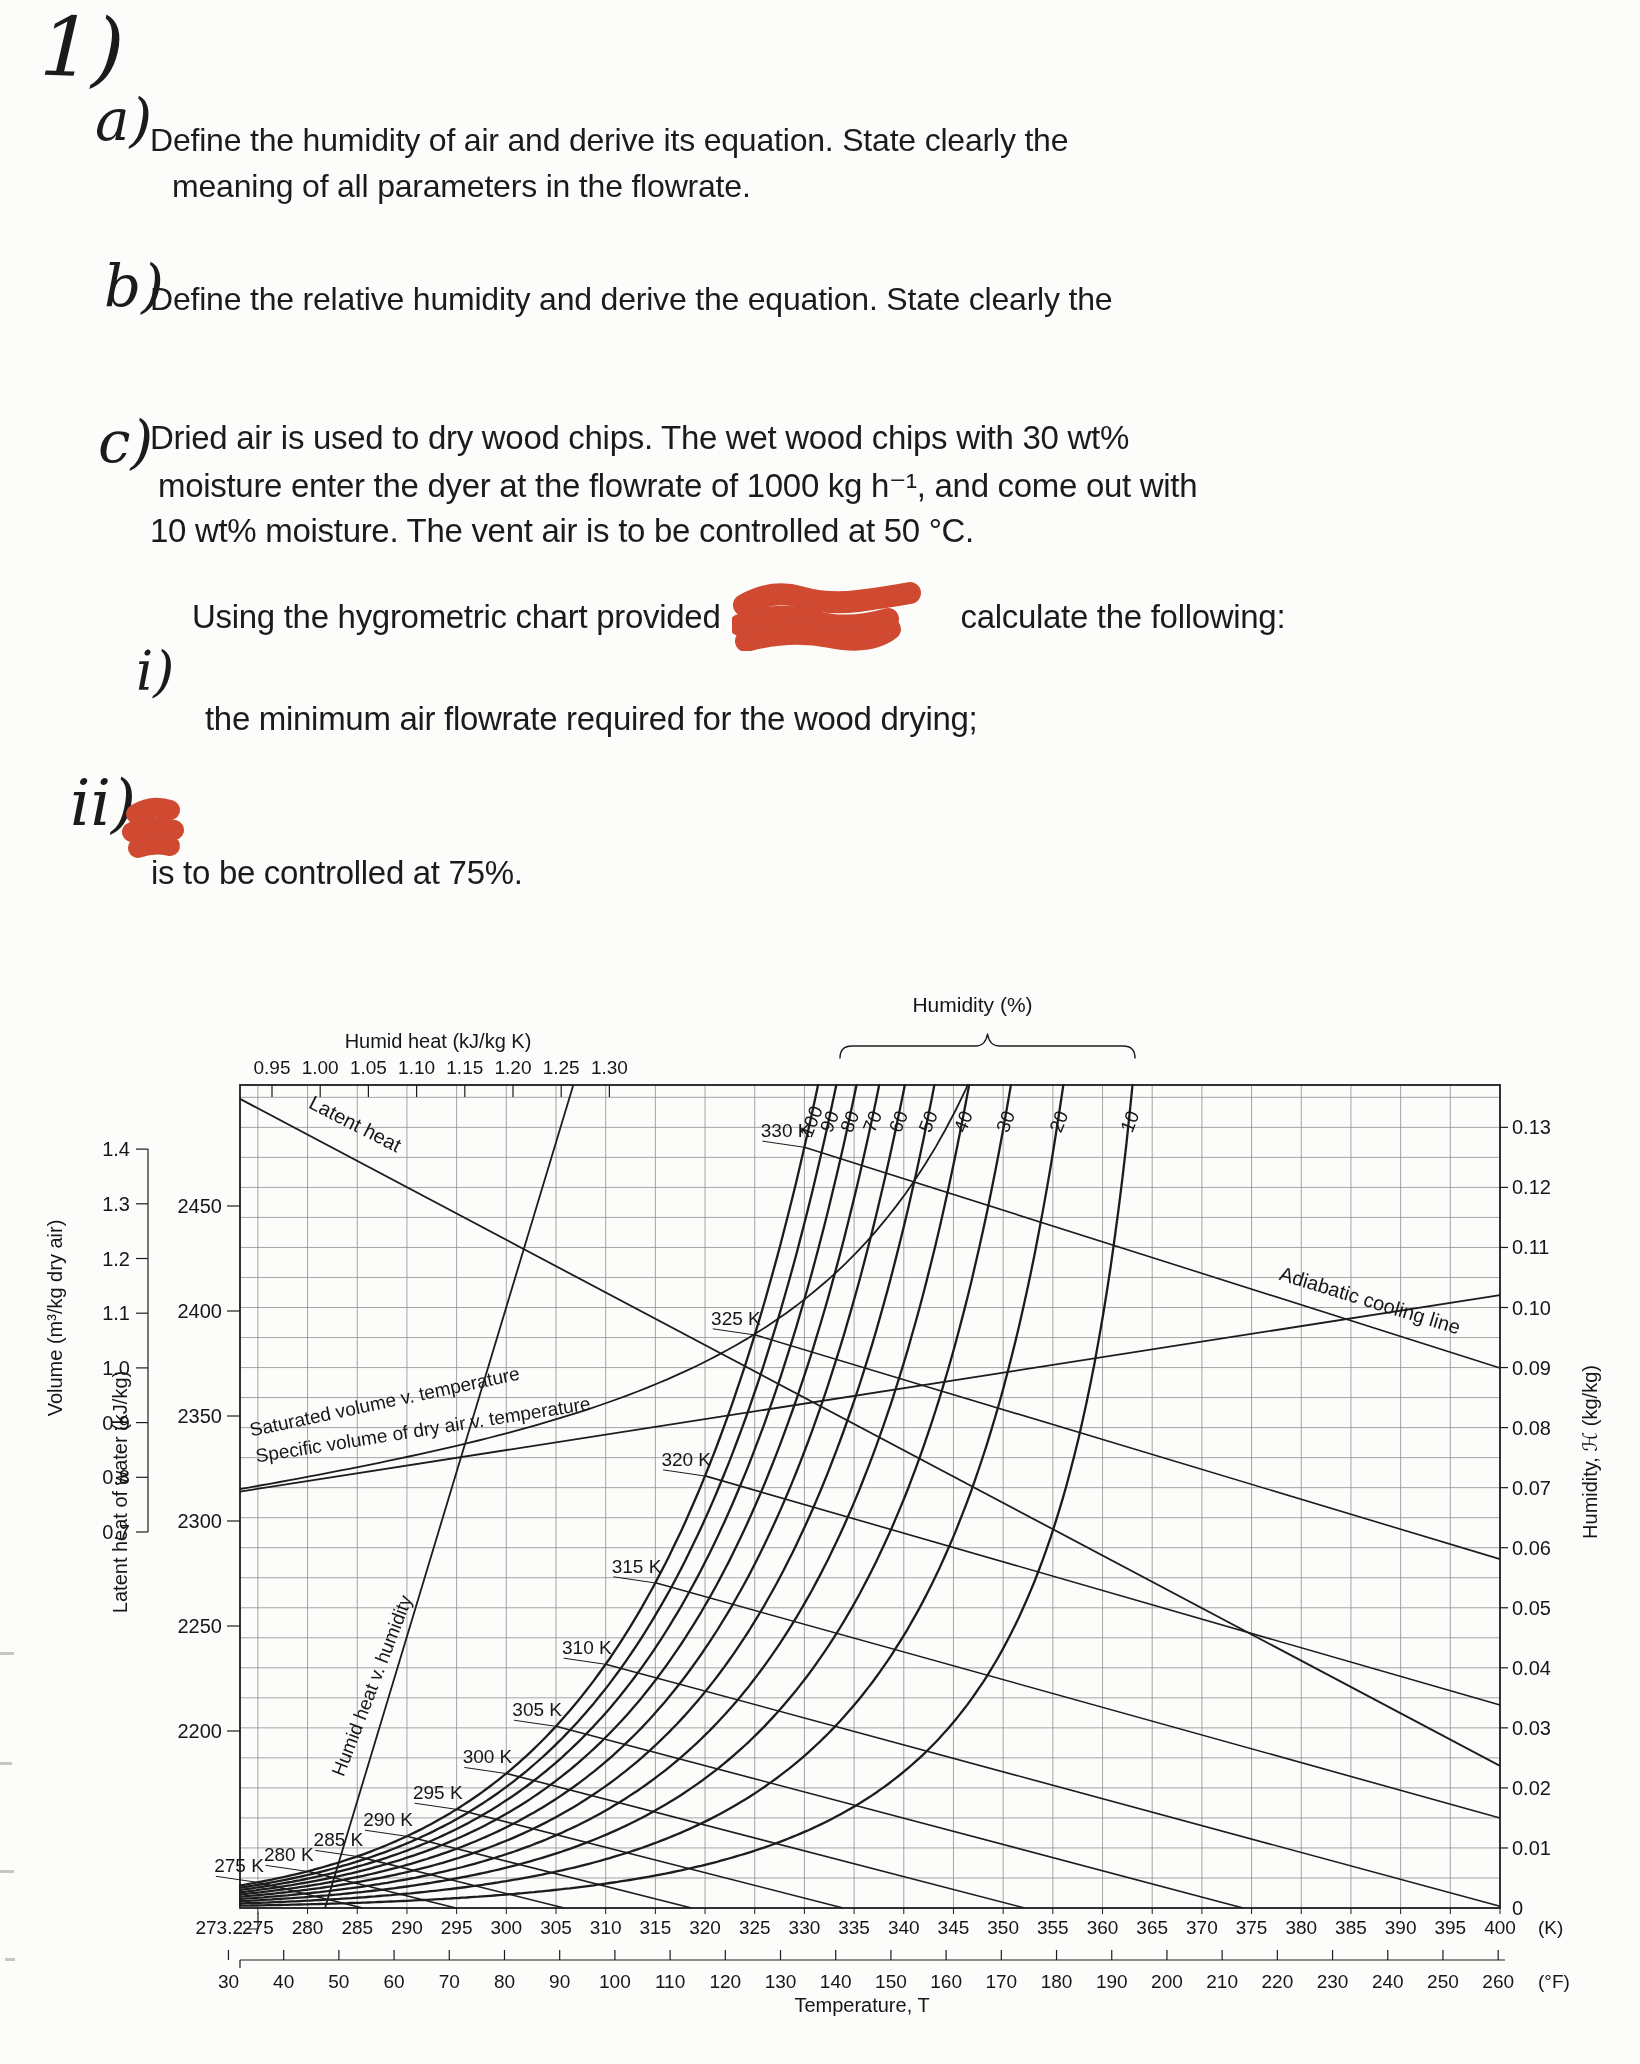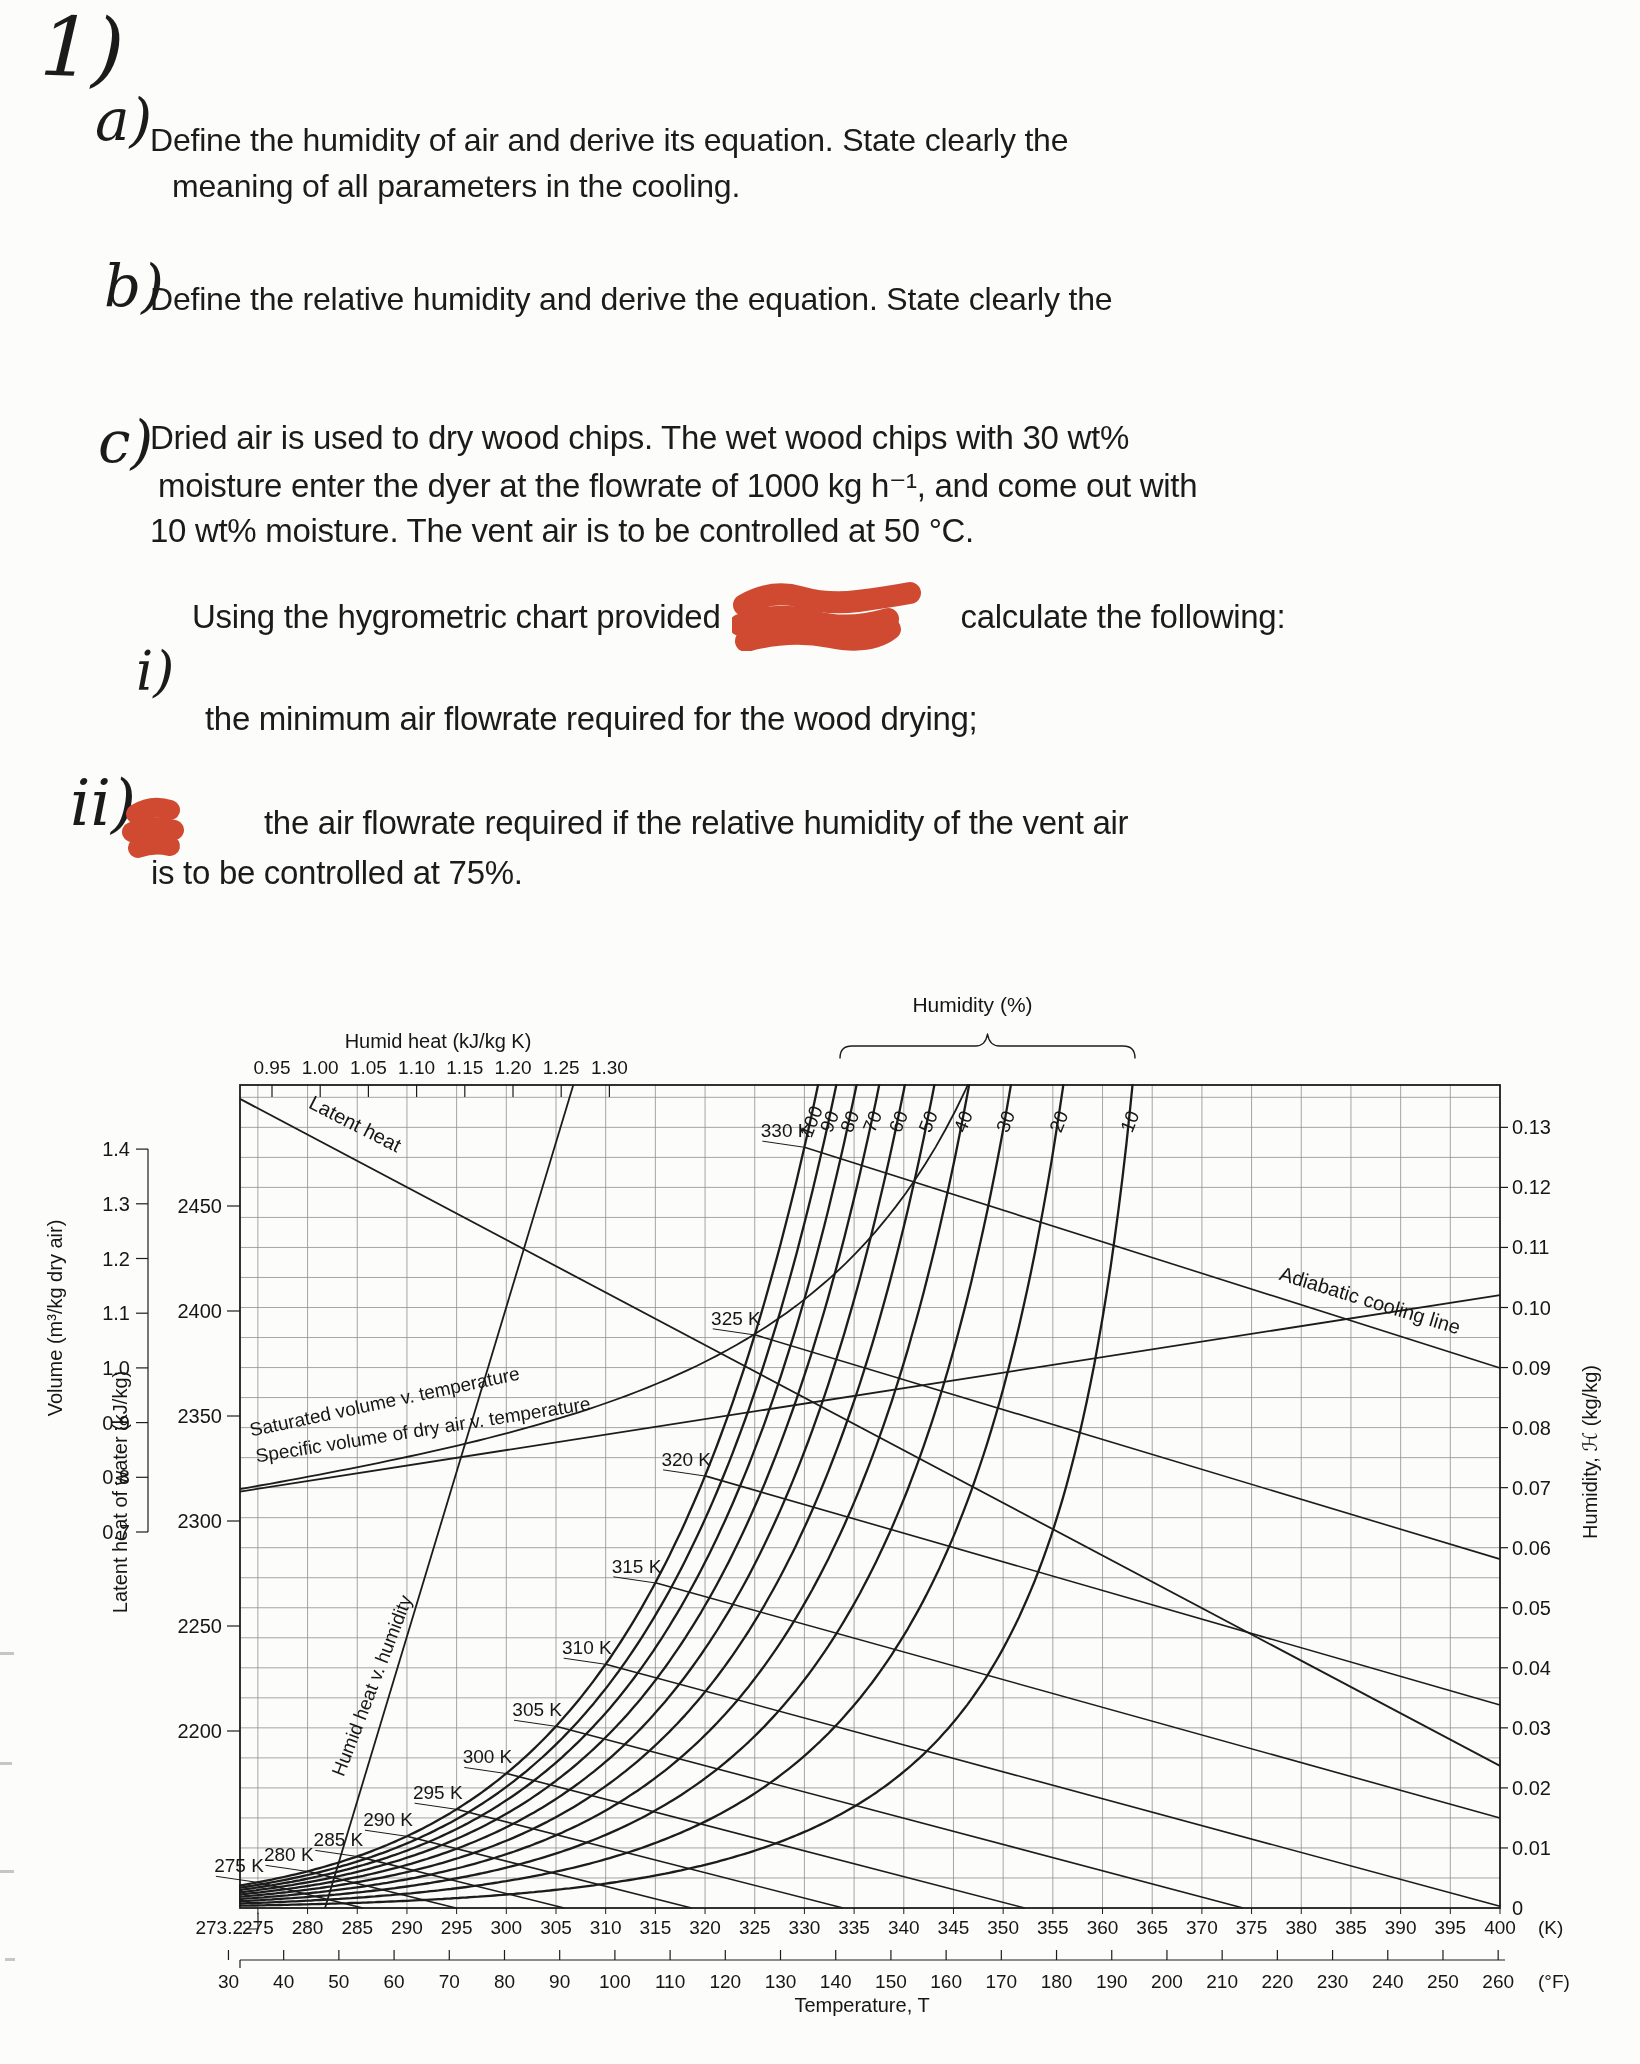--- a/index.html
+++ b/index.html
@@ -18,21 +18,21 @@
 <body>
 
 <div class="page">
 
   <div class="abs hw" style="left:40px;top:0px;font-size:82px;transform:rotate(2deg);">1)</div>
   <div class="abs hw" style="left:95px;top:86px;font-size:58px;">a)</div>
   <div class="abs hw" style="left:104px;top:252px;font-size:58px;">b)</div>
   <div class="abs hw" style="left:98px;top:408px;font-size:58px;">c)</div>
 
   <div class="abs t28" style="left:150px;top:122px;">Define the humidity of air and derive its equation. State clearly the</div>
-  <div class="abs t28" style="left:172px;top:168px;">meaning of all parameters in the cooling.</div>
+  <div class="abs t28" style="left:172px;top:168px;">meaning of all parameters in the flowrate.</div>
 
   <div class="abs t28" style="left:150px;top:281px;">Define the relative humidity and derive the equation. State clearly the</div>
 
   <div class="abs t33" style="left:150px;top:419px;">Dried air is used to dry wood chips. The wet wood chips with 30 wt%</div>
   <div class="abs t33" style="left:150px;top:466px;margin-left:8px;">moisture enter the dyer at the flowrate of 1000 kg h⁻¹, and come out  with</div>
   <div class="abs t33" style="left:150px;top:512px;">10 wt% moisture. The vent air is to be controlled at 50 °C.</div>
 
   <div class="abs usingrow" style="left:150px;top:583px;margin-left:42px;">
     <span class="t33">Using the hygrometric chart provided</span>
     <svg width="216" height="72" viewBox="0 0 216 72" style="margin-top:-4px;">
@@ -49,21 +49,20 @@
   <div class="abs t33" style="left:205px;top:700px;">the minimum air flowrate required for the wood drying;</div>
 
   <div class="abs hw" style="left:70px;top:766px;font-size:64px;font-style:italic;">ii)</div>
   <svg class="abs" style="left:122px;top:794px;" width="72" height="70" viewBox="0 0 72 70">
     <g id="blob-small" stroke-linecap="round" stroke-linejoin="round" fill="none">
         <path d="M14,20 q16,-10 34,-4" stroke="#cf4a31" stroke-width="20" fill="none" stroke-linecap="round" stroke-linejoin="round"></path>
         <path d="M10,38 q20,-8 42,-2" stroke="#cf4a31" stroke-width="20" fill="none" stroke-linecap="round" stroke-linejoin="round"></path>
         <path d="M16,54 q16,-6 32,-2" stroke="#cf4a31" stroke-width="20" fill="none" stroke-linecap="round" stroke-linejoin="round"></path>
       </g>
   </svg>
-  <div class="abs t33" style="left:264px;top:804px;">the air flowrate required if the relative humidity of the vent air</div>
   <div class="abs t33" style="left:142px;top:854px;margin-left:9px;">is to be controlled at 75%.</div>
 
   <div class="mark" style="left:0;top:1652px;width:14px;height:3px;"></div>
   <div class="mark" style="left:0;top:1762px;width:12px;height:3px;"></div>
   <div class="mark" style="left:0;top:1870px;width:14px;height:3px;"></div>
   <div class="mark" style="left:5px;top:1958px;width:10px;height:3px;"></div>
 
   <svg id="chart" width="1640" height="2064" viewBox="0 0 1640 2064">
     <defs>
         <clipPath id="plotclip">

